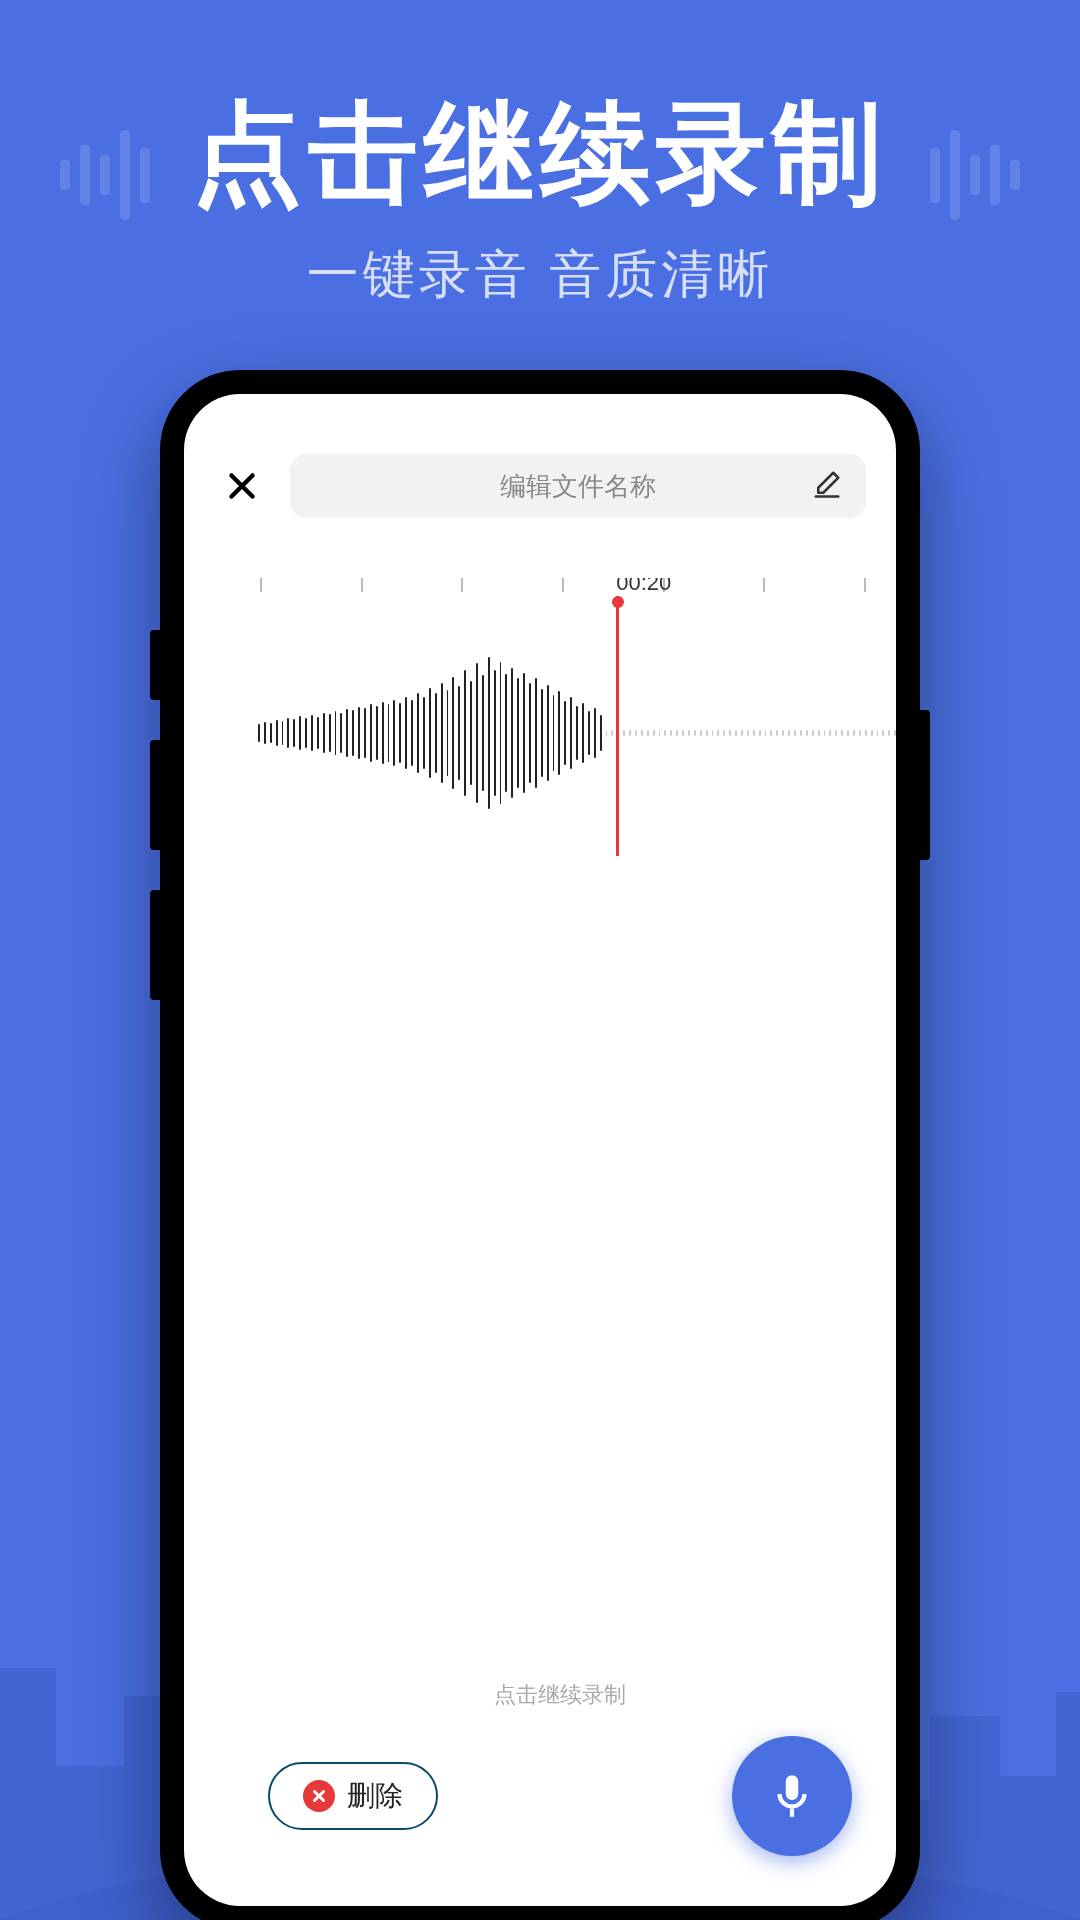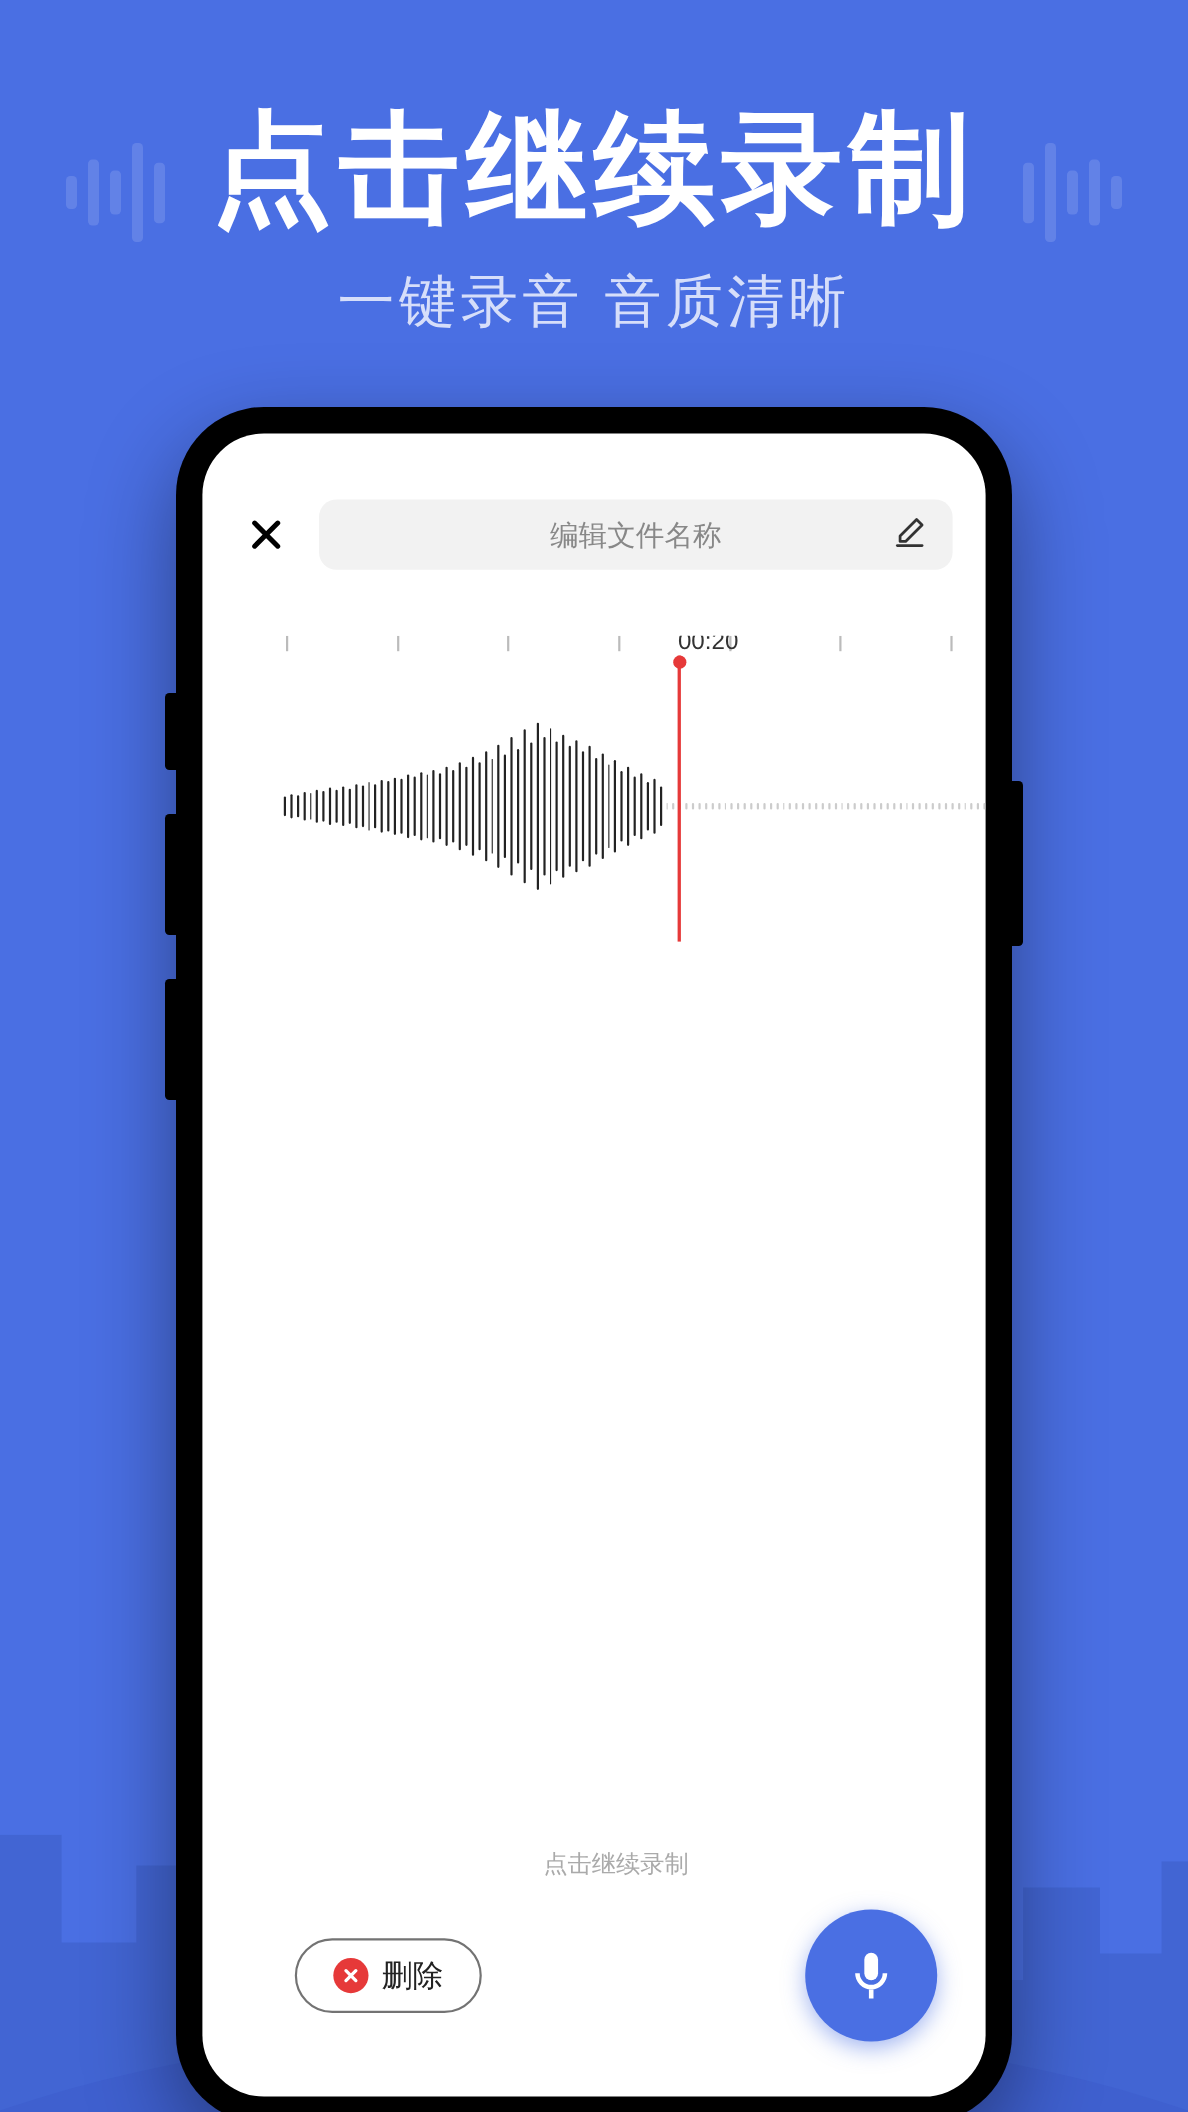--- a/index.html
+++ b/index.html
@@ -295,21 +295,21 @@
   }
   .controls {
     display: flex;
     align-items: center;
     justify-content: space-between;
     padding: 0 44px;
   }
   .pill-btn {
     height: 68px;
     padding: 0 28px;
-    border: 2px solid #737373;
+    border: 2px solid #0c4a6e;
     border-radius: 40px;
     display: flex;
     align-items: center;
     gap: 12px;
     font-size: 28px;
     color: #222;
     background: #fff;
     cursor: pointer;
     min-width: 170px;
     justify-content: center;

